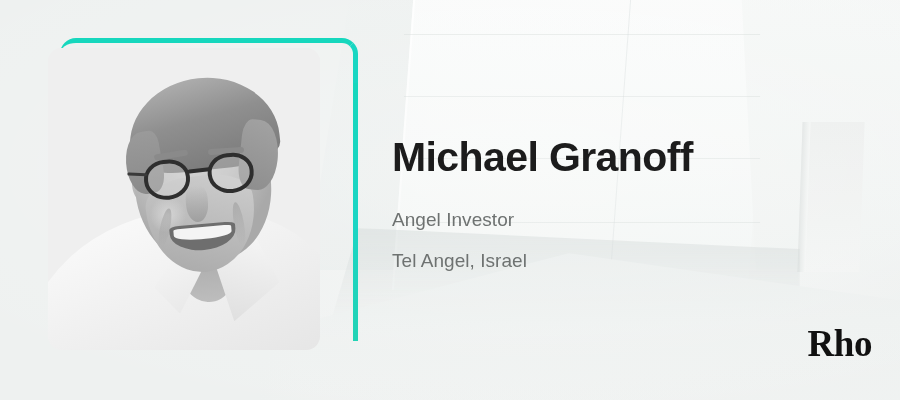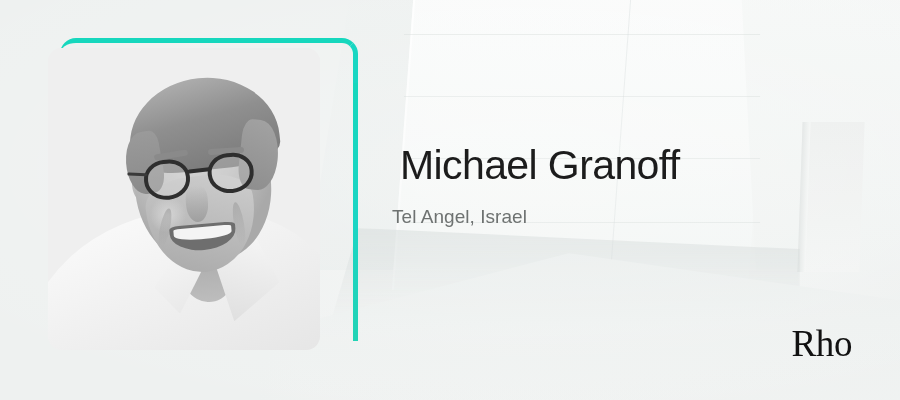--- a/index.html
+++ b/index.html
@@ -345,47 +345,47 @@
   
   .info {
     position: absolute;
     left: 392px;
     top: 133px;
     width: 440px;
   }
   .name {
     font-size: 41px;
     line-height: 48px;
-    font-weight: 400;
+    font-weight: 700;
     letter-spacing: -0.6px;
     color: #1c1c1c;
-    margin: 8px;
+    margin: 0;
     white-space: nowrap;
   }
   .subline {
     font-size: 19px;
     line-height: 26px;
     font-weight: 400;
     color: #6e7271;
     letter-spacing: 0.05px;
     margin: 0;
     white-space: nowrap;
   }
   .role  { margin-top: 26px; }
   .place { margin-top: 15px; }
 
   
   .brand {
     position: absolute;
-    right: 48px;
+    right: 28px;
     bottom: 38px;
     font-family: "Liberation Serif", "DejaVu Serif", serif;
     font-size: 37px;
     line-height: 37px;
-    font-weight: 400;
+    font-weight: 700;
     color: #111111;
     letter-spacing: -0.4px;
   }
 </style>
 </head>
 <body>
 
 <div id="card">
 
   <div class="bg-layer bg-base">
@@ -434,18 +434,19 @@
           <div class="p-lens p-lens-r"></div>
           <div class="p-bridge"></div>
           <div class="p-temple"></div>
         </div>
       </div>
     </div>
   </div>
 
   <div class="info">
     <h1 class="name">Michael Granoff</h1>
+    <p class="subline role">Angel Investor</p>
     <p class="subline place">Tel Angel, Israel</p>
   </div>
 
   <div class="brand">Rho</div>
 
 </div>
 
 </body></html>

